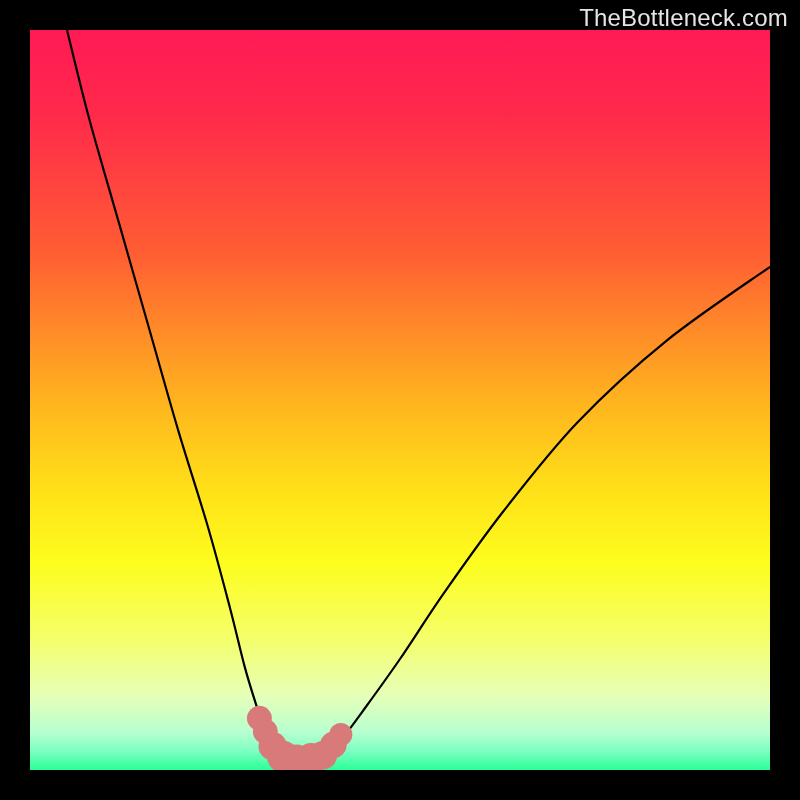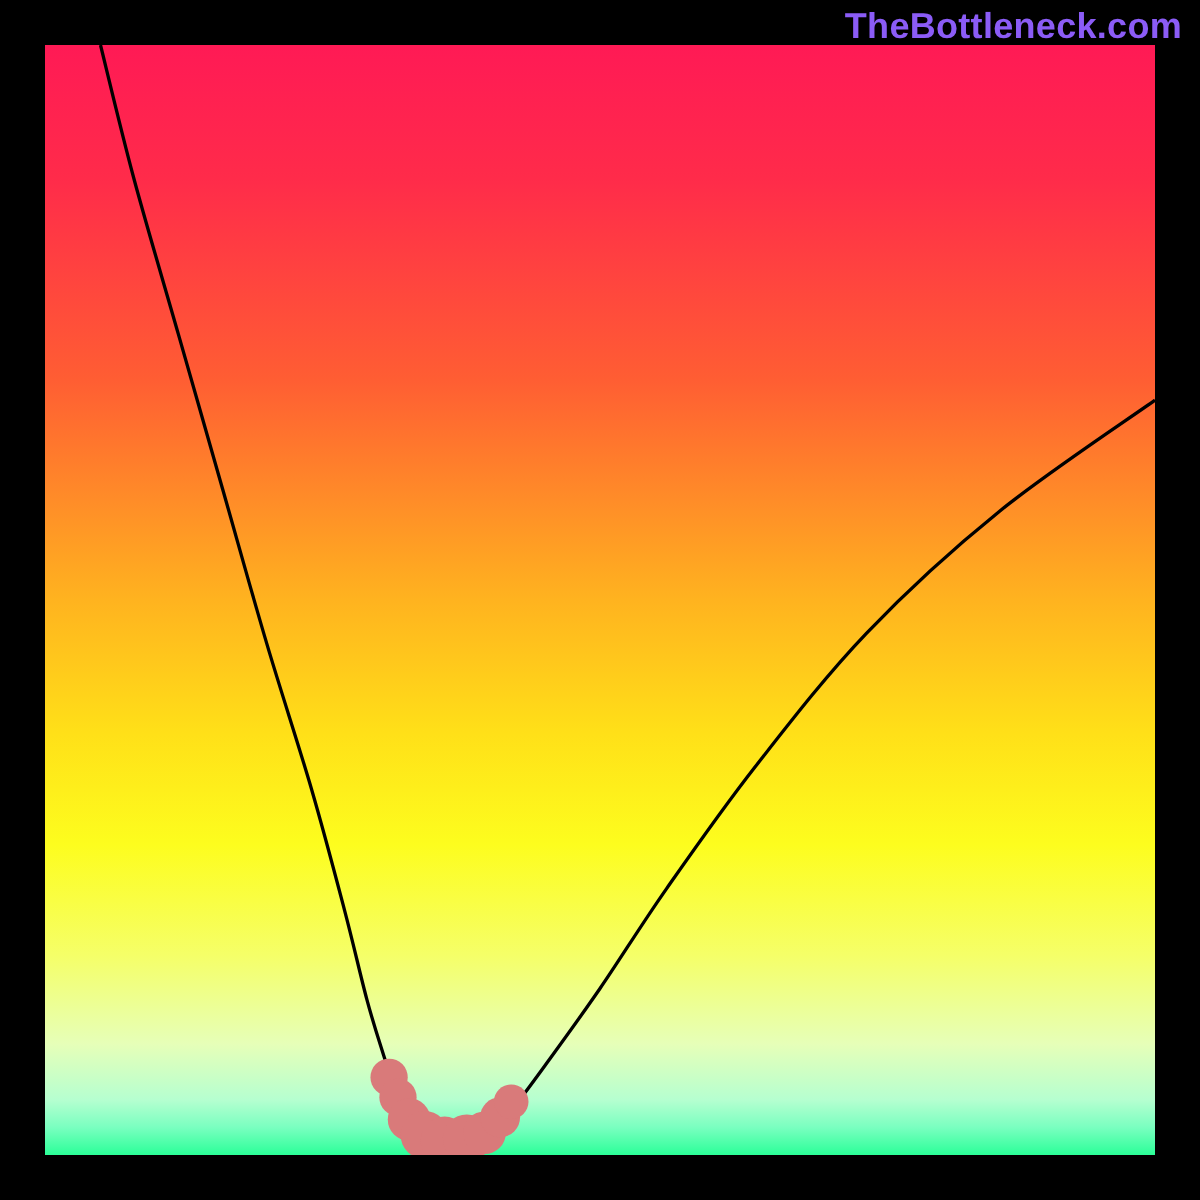--- a/index.html
+++ b/index.html
@@ -37,23 +37,23 @@
     position: absolute;
     top: 0;
     left: 0;
     width: 740px;
     height: 740px;
   }
   .watermark {
     position: absolute;
     top: 4px;
     right: 12px;
-    color: #8b5cf6;
+    color: #e5e5e5;
     font-size: 24px;
-    font-weight: 700;
+    font-weight: 400;
     letter-spacing: 0.2px;
   }
 </style>
 </head>
 <body>
 
 <div class="frame">
   <div class="watermark">TheBottleneck.com</div>
 
   <div class="plot-area">

